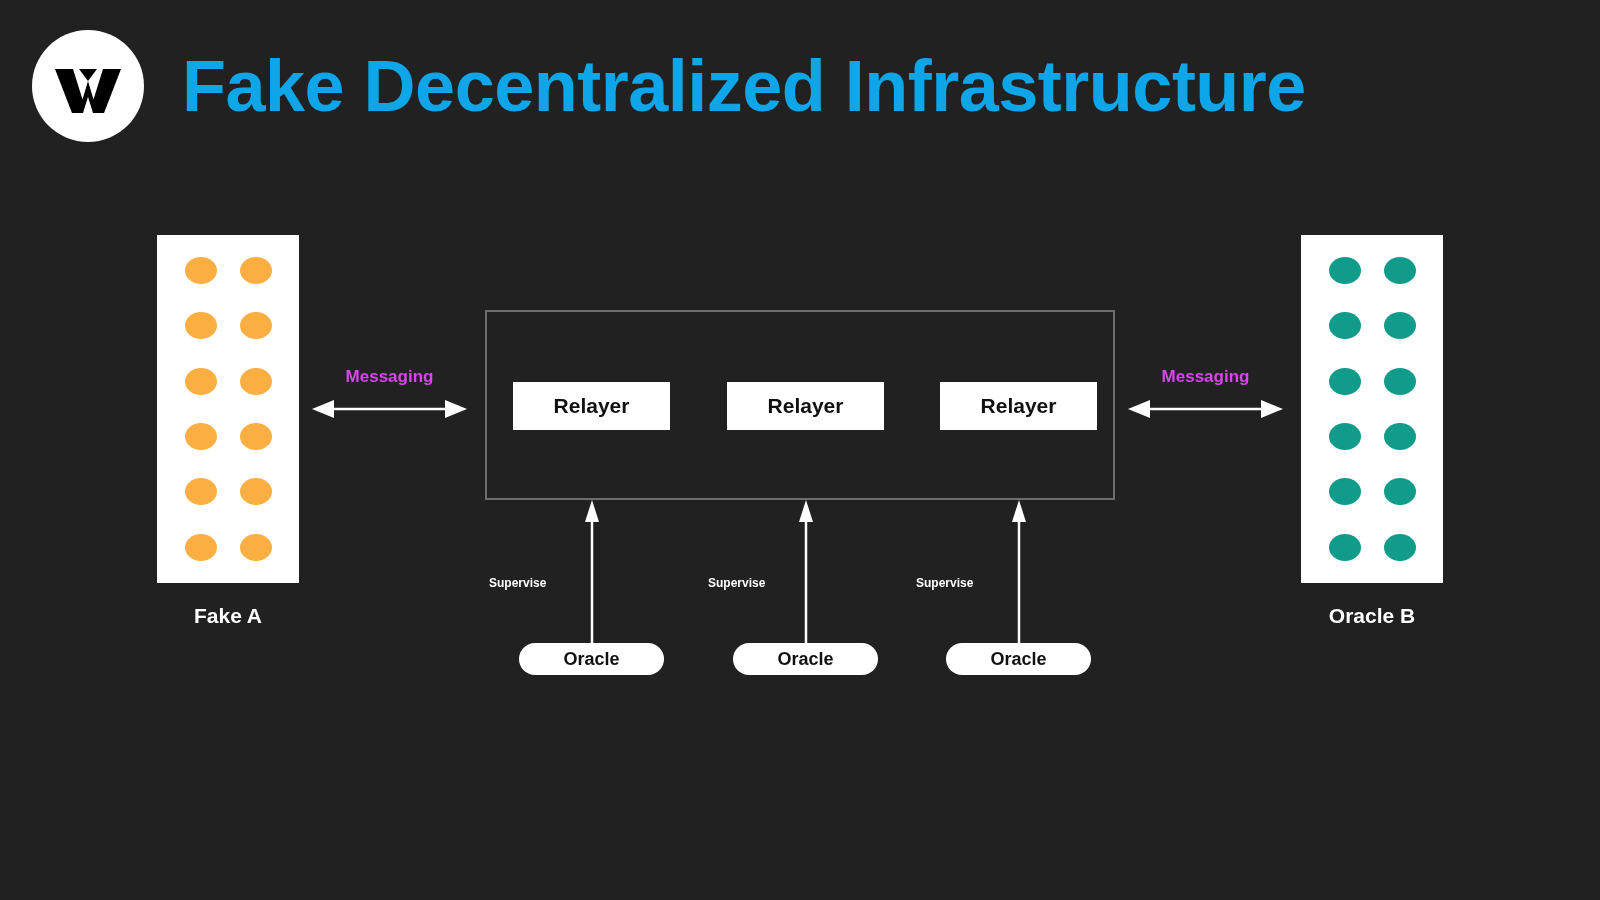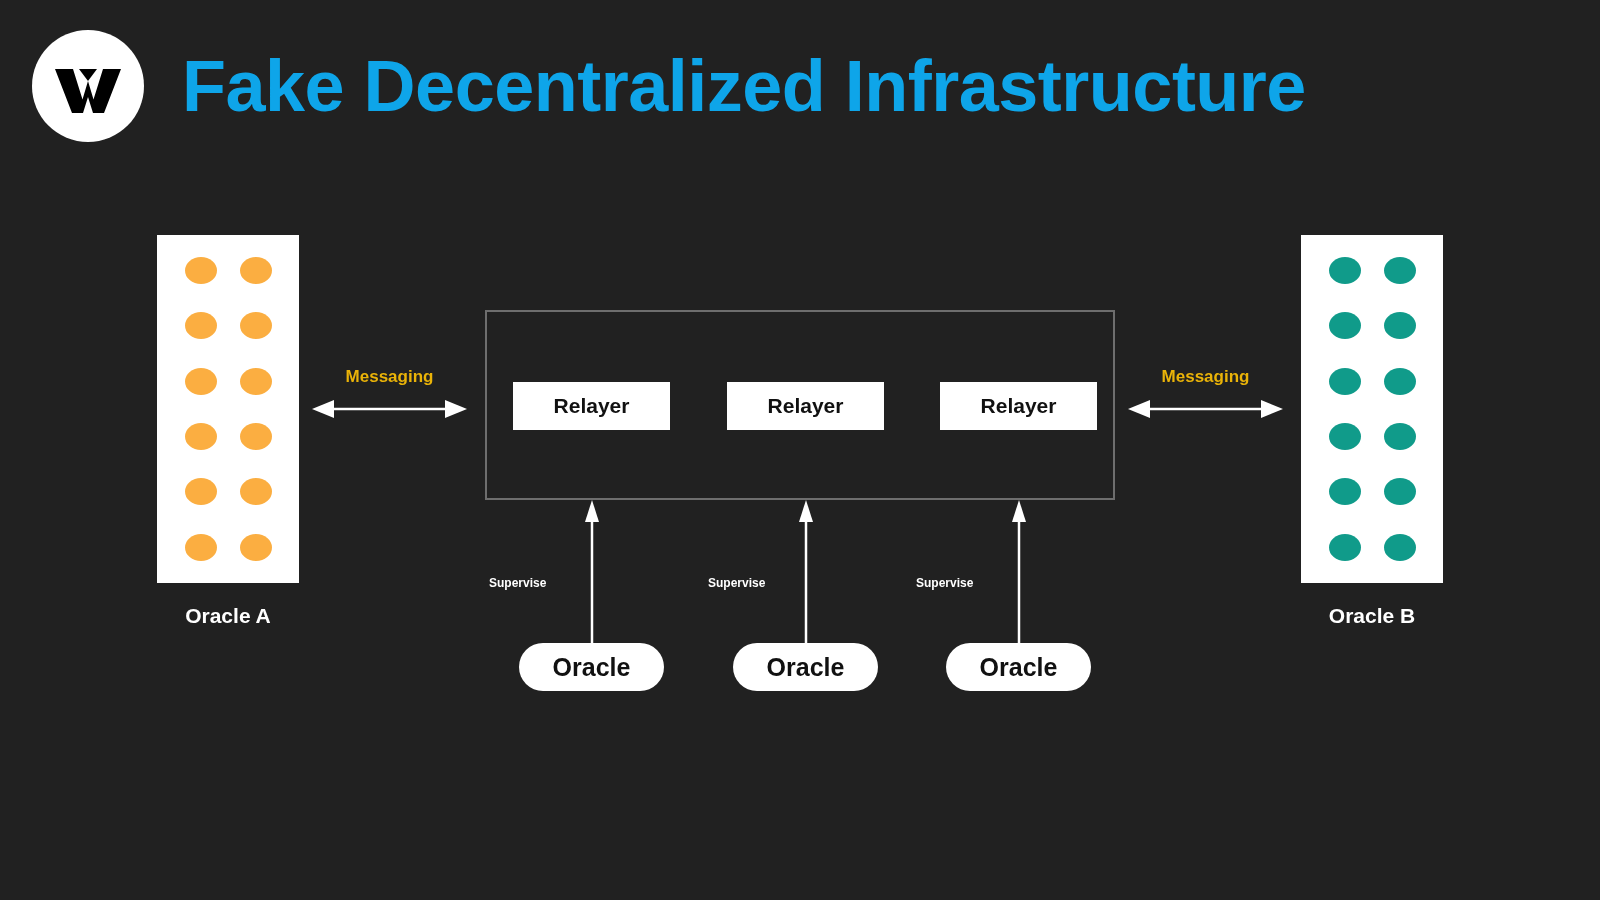--- a/index.html
+++ b/index.html
@@ -121,28 +121,28 @@
   }
   .relayer-box.r1 { left: 513px; }
   .relayer-box.r2 { left: 727px; }
   .relayer-box.r3 { left: 940px; }
 
   
   .oracle-pill {
     position: absolute;
     top: 643px;
     width: 145px;
-    height: 48px;
+    height: 32px;
     background: #ffffff;
     color: #111111;
     border-radius: 24px;
     display: flex;
     align-items: center;
     justify-content: center;
-    font-size: 25px;
+    font-size: 18px;
     font-weight: 700;
   }
   .oracle-pill.o1 { left: 519px; }
   .oracle-pill.o2 { left: 733px; }
   .oracle-pill.o3 { left: 946px; }
 
   
   .supervise-arrow {
     position: absolute;
     top: 500px;
@@ -176,21 +176,21 @@
   .messaging-arrow.left  { left: 312px; }
   .messaging-arrow.right { left: 1128px; }
 
   .messaging-label {
     position: absolute;
     top: 367px;
     width: 155px;
     text-align: center;
     font-size: 17px;
     font-weight: 700;
-    color: #eab308;
+    color: #d946ef;
     white-space: nowrap;
   }
   .messaging-label.left  { left: 312px; }
   .messaging-label.right { left: 1128px; }
 </style>
 </head>
 <body>
 
 <div class="stage">
 
@@ -212,21 +212,21 @@
       <div class="node-dot" style="background:#fbae41"></div>
       <div class="node-dot" style="background:#fbae41"></div>
       <div class="node-dot" style="background:#fbae41"></div>
       <div class="node-dot" style="background:#fbae41"></div>
       <div class="node-dot" style="background:#fbae41"></div>
       <div class="node-dot" style="background:#fbae41"></div>
       <div class="node-dot" style="background:#fbae41"></div>
       <div class="node-dot" style="background:#fbae41"></div>
     </div>
   </div>
-  <div class="chain-label left">Oracle A</div>
+  <div class="chain-label left">Fake A</div>
 
   <div class="chain-panel right">
     <div class="dot-grid">
       <div class="node-dot" style="background:#109b8a"></div>
       <div class="node-dot" style="background:#109b8a"></div>
       <div class="node-dot" style="background:#109b8a"></div>
       <div class="node-dot" style="background:#109b8a"></div>
       <div class="node-dot" style="background:#109b8a"></div>
       <div class="node-dot" style="background:#109b8a"></div>
       <div class="node-dot" style="background:#109b8a"></div>

